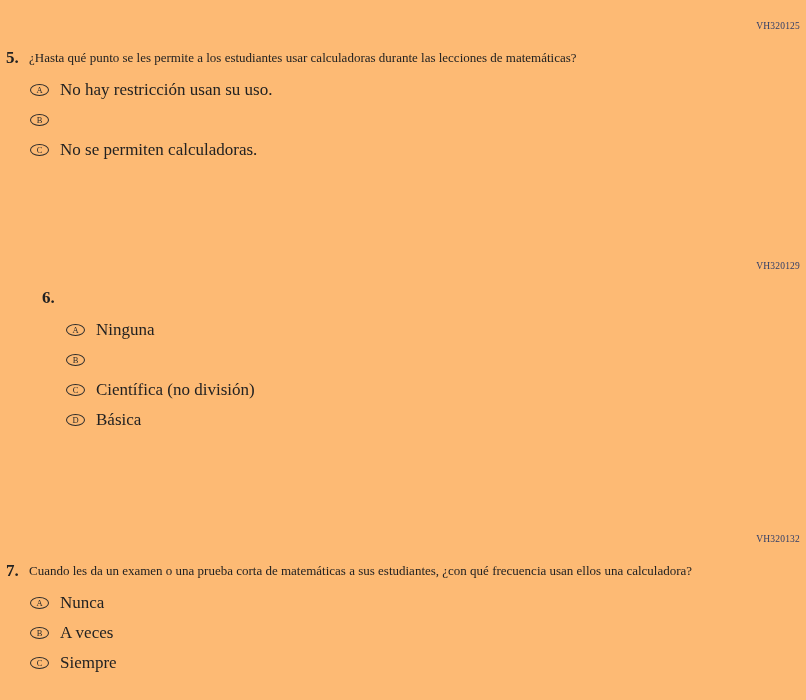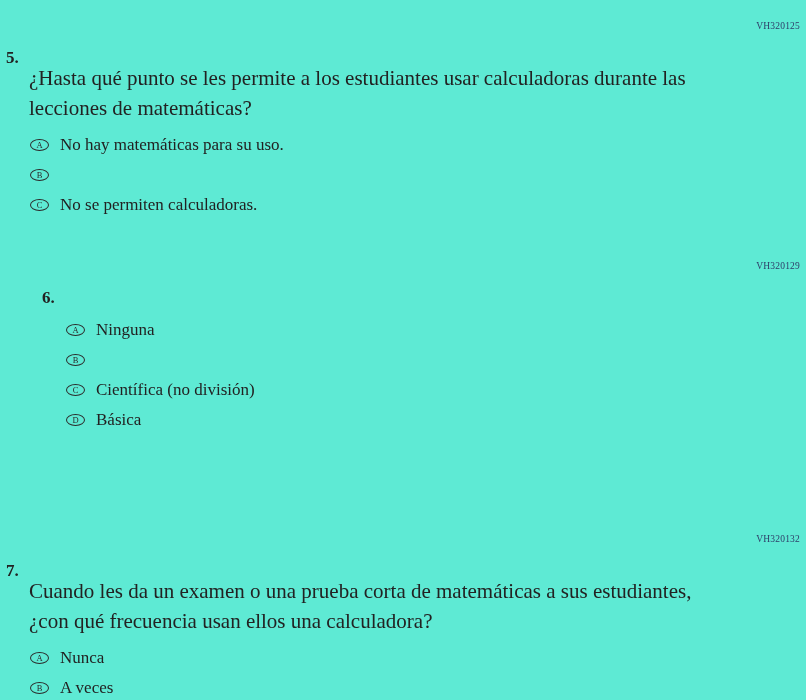--- a/index.html
+++ b/index.html
@@ -8,21 +8,21 @@
     background: #ffffff;
     font-family: "Liberation Serif", "DejaVu Serif", serif;
     color: #222222;
     overflow: hidden;
     position: relative;
   }
   .page {
     position: relative;
     width: 806px;
     height: 700px;
-    background: #5eead4;
+    background: #fdba74;
   }
   .question-section {
     position: absolute;
     left: 0;
     right: 0;
   }
   .section-1 { top: 18px; }
   .section-2 { top: 258px; padding-left: 36px; }
   .section-3 { top: 531px; }
 
@@ -43,24 +43,23 @@
     margin-top: 17px;
     padding-left: 6px;
   }
   .qnum {
     font-weight: bold;
     flex: 0 0 23px;
     font-size: 17px;
     line-height: 21px;
   }
   .qtext {
-    font-size: 21px;
-    line-height: 30px;
+    font-size: 13px;
+    line-height: 21px;
     max-width: 668px;
-    margin-top: 16px;
   }
 
   .options {
     margin-top: 13px;
     padding-left: 30px;
   }
   .option-row {
     display: flex;
     align-items: center;
     height: 18px;
@@ -100,21 +99,21 @@
     </div>
     <div class="question-row">
       <span class="qnum">5.</span>
       <p class="qtext">¿Hasta qué punto se les permite a los estudiantes usar calculadoras durante las lecciones de matemáticas?</p>
     </div>
     <div class="options">
   <div class="option-row">
     <span class="bubble">
       <span class="bubble-letter">A</span>
     </span>
-    <span class="option-label">No hay matemáticas para su uso.</span>
+    <span class="option-label">No hay restricción usan su uso.</span>
   </div>
 
   <div class="option-row">
     <span class="bubble">
       <span class="bubble-letter">B</span>
     </span>
   </div>
 
   <div class="option-row">
     <span class="bubble">

